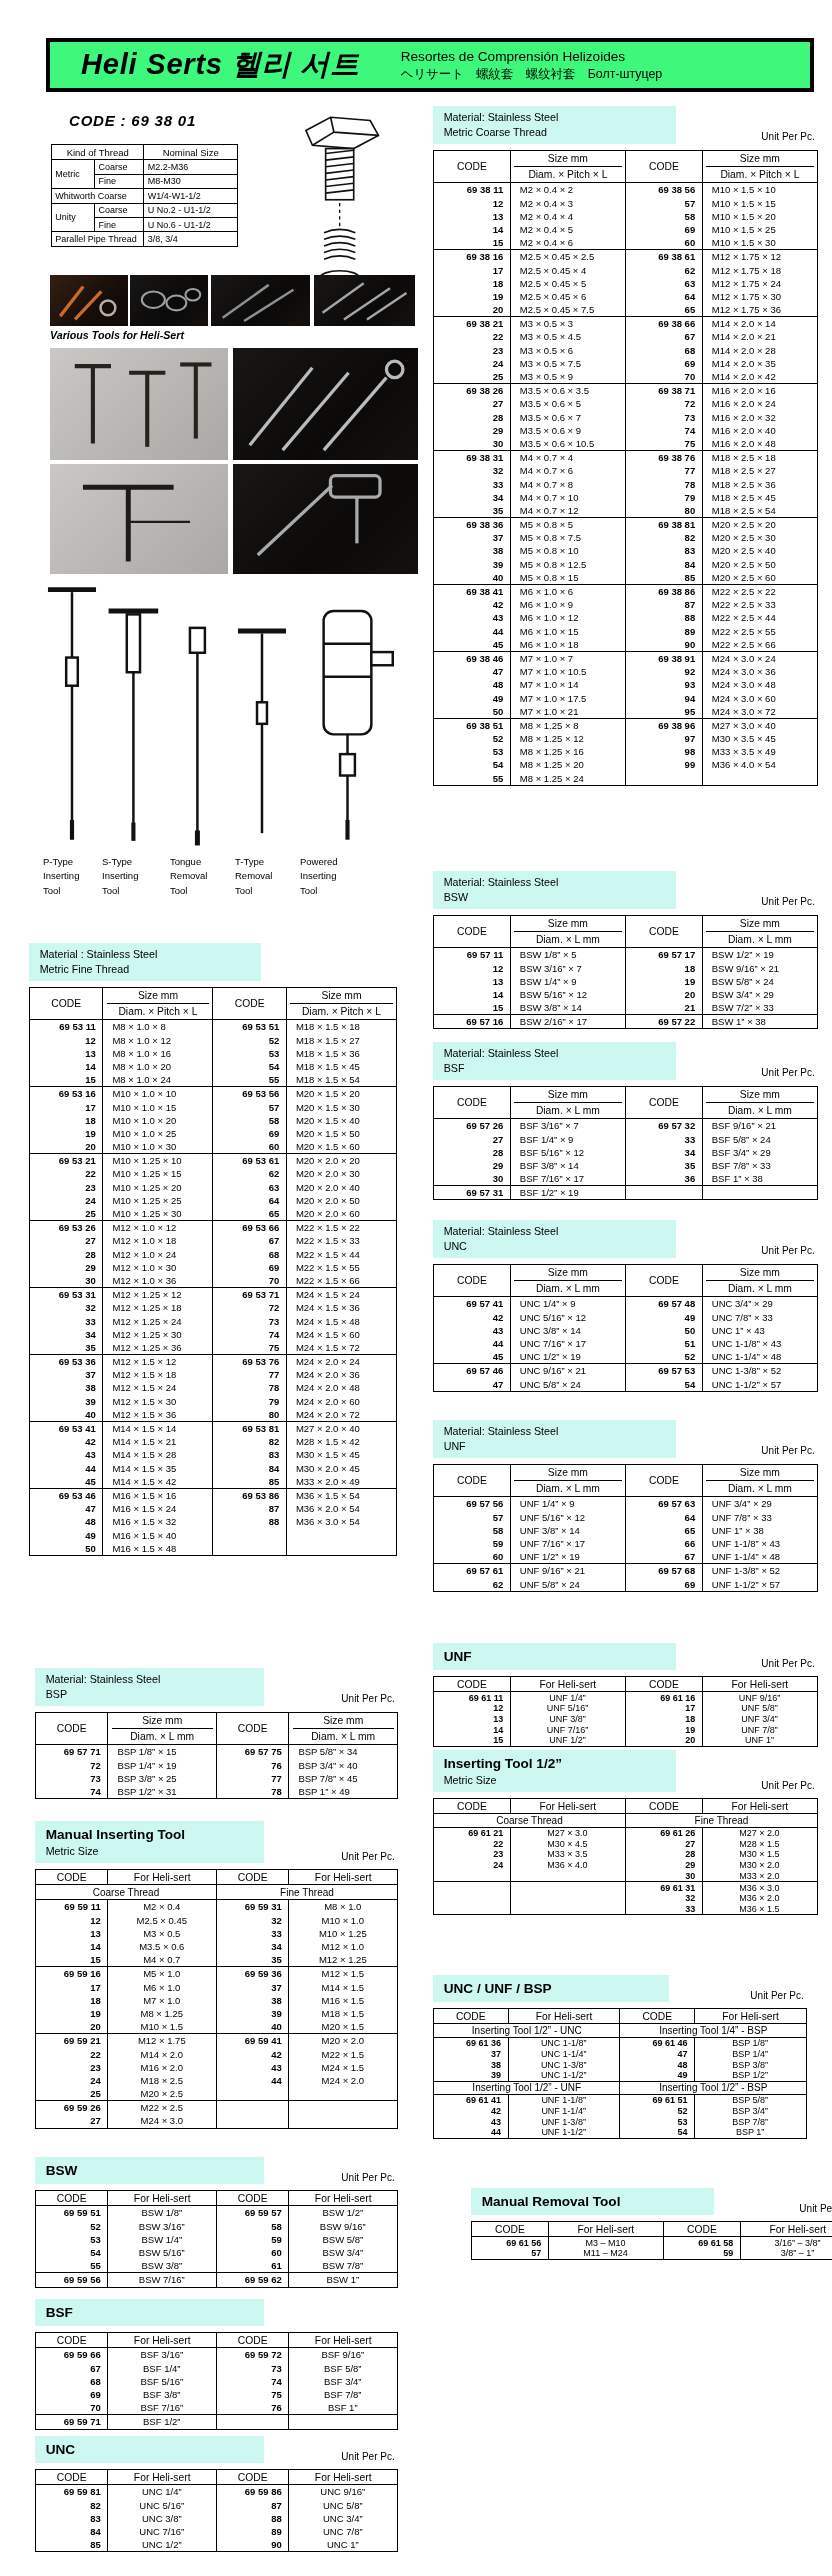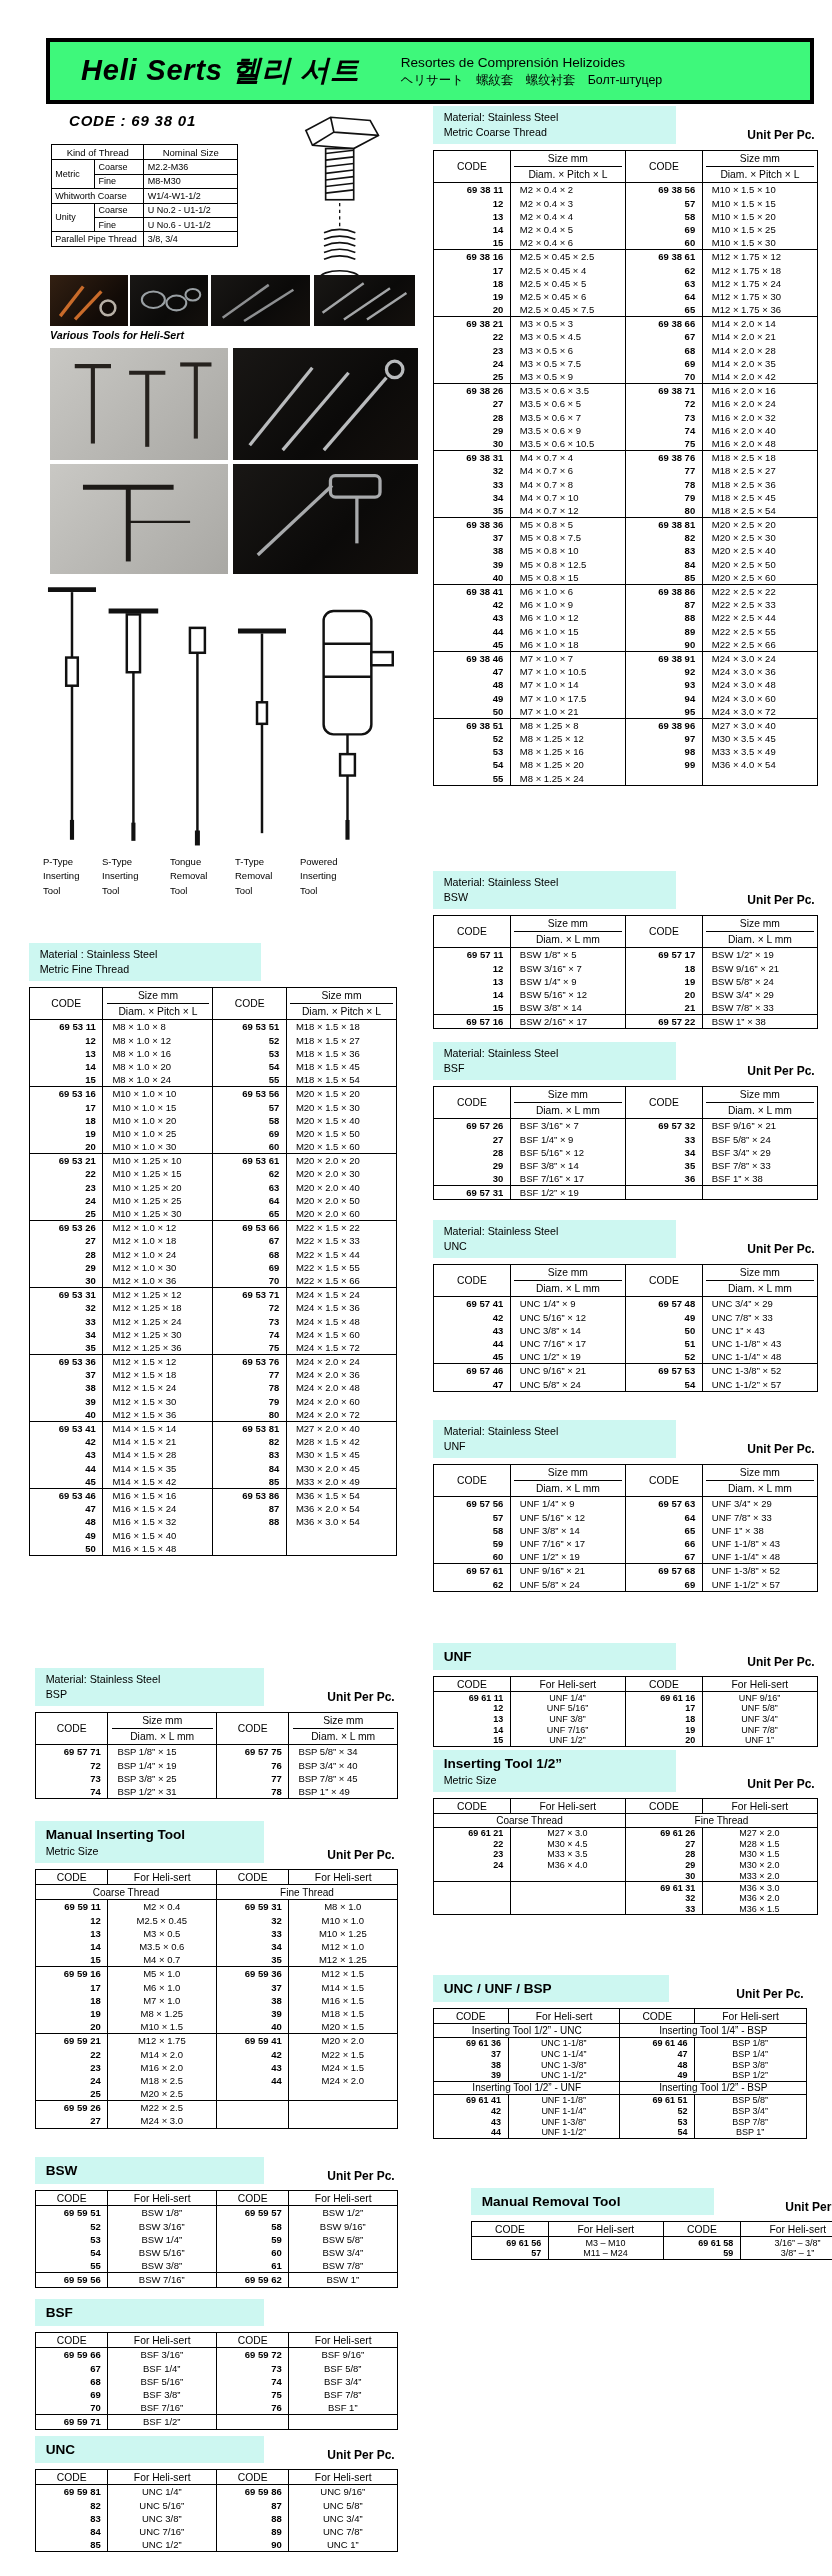--- a/index.html
+++ b/index.html
@@ -1,21 +1,21 @@
 <!DOCTYPE html>
 <html style="font-size:13.2px"><head>
 <meta charset="utf-8">
 <style>
   html,body{margin:0;padding:0;background:#e8e8e8;}
   .page{position:relative;width:832px;height:2576px;background:#ffffff;margin:0 auto;
         font-family:"Liberation Sans",sans-serif;color:#000;overflow:hidden;}
   .abs{position:absolute;}
 
   
-  .band{position:absolute;left:46px;top:38px;width:768px;height:66px;background:#3EF87B;
+  .band{position:absolute;left:46px;top:38px;width:768px;height:54px;background:#3EF87B;
         border:4.1px solid #000;display:flex;align-items:center;box-sizing:border-box;}
   .band .title{font-size:29px;font-weight:bold;font-style:italic;margin-left:31px;letter-spacing:0.8px;white-space:nowrap;}
   .band .subs{margin-left:41px;line-height:1.3;}
   .band .sub1{font-size:13.6px;}
   .band .sub2{font-size:12.4px;}
 
   
   .code-head{position:absolute;left:69px;top:112px;font-size:15px;font-weight:bold;font-style:italic;letter-spacing:0.8px;}
 
   
@@ -34,21 +34,21 @@
   .tooldraw{position:absolute;}
   .tool-label{position:absolute;font-size:9.5px;line-height:1.5;}
 
   
   .sec{position:absolute;}
   .sec-top{display:flex;justify-content:space-between;align-items:flex-end;}
   .cyan{background:#CDF7F1;padding:4.1px 8.3px 4.1px 10.7px;font-size:10.7px;line-height:1.4;
         box-sizing:border-box;flex:0 0 auto;min-width:63%;}
   .cyan div:empty{display:none;}
   .sec.big .cyan .l1{font-weight:bold;font-size:13.6px;}
-  .unit{font-size:12px;padding:0 3.3px 1.7px 0;white-space:nowrap;font-weight:bold;}
+  .unit{font-size:10px;padding:0 3.3px 1.7px 0;white-space:nowrap;}
   .unit:empty{display:none;}
   .twrap{margin-top:5.8px;}
 
   
   table.sz{border-collapse:collapse;width:100%;font-size:9.5px;border:1.2px solid #000;}
   table.sz th,table.sz td{padding:0 4.1px;vertical-align:middle;}
   table.sz thead{border-bottom:1.2px solid #000;}
   table.sz thead th{font-weight:normal;font-size:10.3px;text-align:center;padding:1.7px 3.3px;}
   table.sz .sh{border-bottom:0.8px solid #000;padding:0.8px 0 1.7px;}
   table.sz .shsub{padding:1.7px 0 0.8px;}
@@ -1358,21 +1358,21 @@
             <tr>
               <td class="code c1">14</td>
               <td class="size c2">BSW 5/16” × 12</td>
               <td class="code c3">20</td>
               <td class="size c4">BSW 3/4” × 29</td>
             </tr>
             <tr>
               <td class="code c1">15</td>
               <td class="size c2">BSW 3/8” × 14</td>
               <td class="code c3">21</td>
-              <td class="size c4">BSW 7/8” × 33</td>
+              <td class="size c4">BSW 7/2” × 33</td>
             </tr>
           </tbody>
           <tbody class="grp">
             <tr>
               <td class="code c1">69 57 16</td>
               <td class="size c2">BSW 2/16” × 17</td>
               <td class="code c3">69 57 22</td>
               <td class="size c4">BSW 1” × 38</td>
             </tr>
           </tbody>

